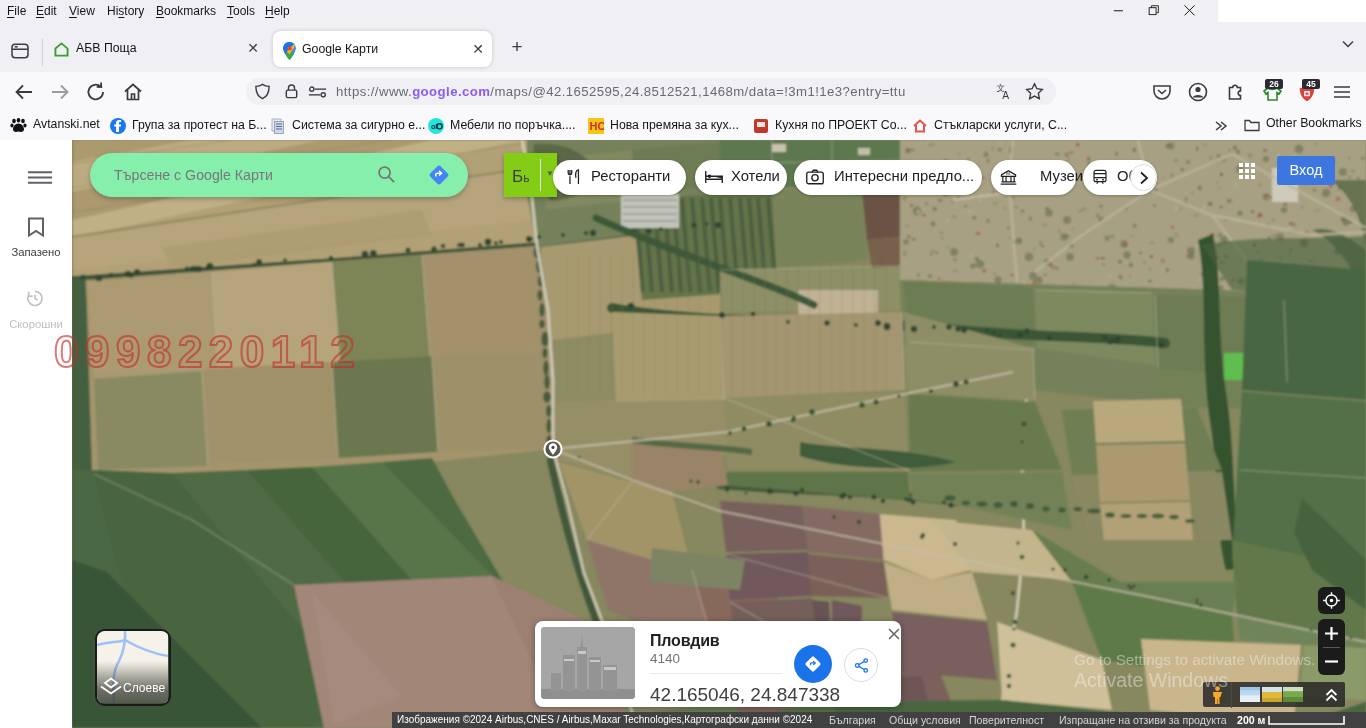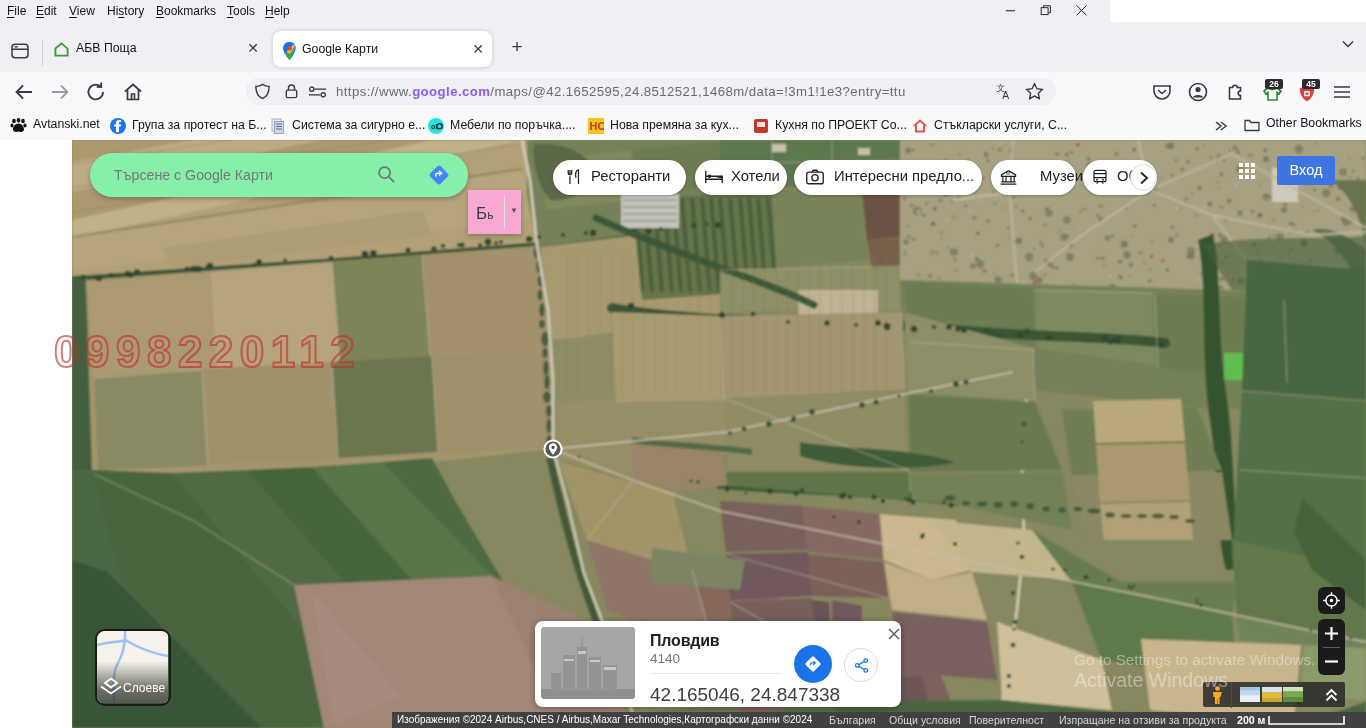--- a/index.html
+++ b/index.html
@@ -1,20 +1,20 @@
 <!DOCTYPE html>
 <html><head>
 <meta charset="utf-8">
 <style>
 * { margin:0; padding:0; box-sizing:border-box; }
 html,body { width:1366px; height:728px; overflow:hidden; font-family:"Liberation Sans", sans-serif; }
 #page { position:relative; width:1366px; height:728px; background:#fff; }
 
 
-#menubar { position:absolute; left:0; top:0; width:1110px; height:22px; background:#f0f0f4; color:#15141a; font-size:12px; }
+#menubar { position:absolute; left:0; top:0; width:1218px; height:22px; background:#f0f0f4; color:#15141a; font-size:12px; }
 #menubar span.mi { position:absolute; top:4px; }
 #menubar u { text-decoration:underline; text-underline-offset:2px; }
 #winctl { position:absolute; top:0; right:0; height:20px; }
 #tabbar { position:absolute; left:0; top:22px; width:1366px; height:50px; background:#f0f0f4; }
 .tabsep { position:absolute; left:42px; top:17px; width:1px; height:27px; background:#cfcfd8; }
 #tab1 { position:absolute; left:46px; top:8px; width:218px; height:36px; border-radius:8px; color:#15141a; font-size:12.3px; }
 #tab1 .tlabel { position:absolute; left:30px; top:11px; }
 #tab2 { position:absolute; left:273px; top:9px; width:219px; height:36px; background:#fff; border-radius:8px; box-shadow:0 0 4px rgba(0,0,0,0.18); font-size:12.3px; color:#15141a; }
 #tab2 .tlabel { position:absolute; left:29px; top:11px; }
 .tclose { position:absolute; top:9px; width:18px; height:18px; font-size:14px; color:#3c3c43; text-align:center; line-height:18px; }
@@ -30,21 +30,21 @@
 .bk .fav { display:inline-block; vertical-align:-3px; margin-right:6px; }
 .bk .lbl { position:relative; top:-2px; }
 
 
 #content { position:absolute; left:0; top:140px; width:1366px; height:588px; overflow:hidden; }
 #mapsvg { position:absolute; left:72px; top:0; }
 #sidebar { position:absolute; left:0; top:0; width:72px; height:588px; background:#fff; box-shadow:1px 0 3px rgba(0,0,0,0.12); }
 #watermark { position:absolute; left:54px; top:187px; font-size:44px; letter-spacing:6.5px; font-weight:bold; color:transparent; -webkit-text-stroke:2px rgba(198,44,40,0.62); white-space:nowrap; }
 #searchbox { position:absolute; left:90px; top:13px; width:378px; height:44px; background:#86efac; border-radius:22px; box-shadow:0 2px 5px rgba(0,0,0,0.25); }
 #searchbox .ph { position:absolute; left:24px; top:14px; font-size:14.2px; color:#77787b; }
-#langbox { position:absolute; left:468px; top:13px; width:53px; height:44px; background:#f9a8d4; box-shadow:0 2px 5px rgba(0,0,0,0.25);margin-top:37px; }
+#langbox { position:absolute; left:504px; top:13px; width:53px; height:44px; background:#84cc16; box-shadow:0 2px 5px rgba(0,0,0,0.25); }
 #chips { position:absolute; left:553px; top:20px; height:35px; }
 .chip { position:absolute; top:0; height:35px; background:#fff; border-radius:18px; box-shadow:0 1px 3px rgba(0,0,0,0.25); font-size:14.8px; color:#202124; white-space:nowrap; }
 .chip .ctext { position:absolute; top:8px; }
 #morechips { position:absolute; left:1130px; top:24px; width:27px; height:27px; background:#fff; border:1px solid #dadce0; border-radius:50%; }
 #gridicon { position:absolute; left:1239px; top:23px; width:16px; height:16px; }
 #vhod { position:absolute; left:1277px; top:16px; width:58px; height:29px; background:#3d76e0; color:#fff; font-size:14.5px; text-align:center; line-height:29px; border-radius:2px; }
 #marker { position:absolute; left:541px; top:297px; }
 #infocard { position:absolute; left:535px; top:481px; width:366px; height:86px; background:#fff; border-radius:8px; box-shadow:0 1px 6px rgba(0,0,0,0.35); }
 #thumb { position:absolute; left:6px; top:6px; width:94px; height:72px; background:#a9a9a9; border-radius:4px; overflow:hidden; }
 #layersbox { position:absolute; left:95px; top:489px; width:76px; height:77px; border:2.5px solid #1a1a1a; border-radius:10px; overflow:hidden; }
@@ -947,20 +947,34 @@
 <circle cx="837" cy="360" r="1.9"></circle>
 <circle cx="834" cy="359" r="1.7"></circle>
 <circle cx="770" cy="356" r="2.6"></circle>
 <circle cx="811" cy="361" r="2.1"></circle>
 <circle cx="872" cy="362" r="1.8"></circle>
 <circle cx="772" cy="355" r="2.4"></circle>
 </g>
 </g>
 </svg>
 
+  <div id="sidebar">
+    <svg style="position:absolute;left:28px;top:31px" width="24" height="13" viewBox="0 0 24 13">
+          <path d="M0 1.2 h24 M0 6.5 h24 M0 11.8 h24" stroke="#5f6368" stroke-width="2"></path>
+        </svg>
+    <svg style="position:absolute;left:27px;top:77px" width="18" height="20" viewBox="0 0 18 20">
+          <path d="M2 1.5 h14 v17 l-7 -4.5 -7 4.5 Z" fill="none" stroke="#5f6368" stroke-width="2"></path>
+        </svg>
+    <div style="position:absolute;left:0;top:106px;width:72px;text-align:center;font-size:11.3px;color:#3c4043;">Запазено</div>
+    <svg style="position:absolute;left:25px;top:148px" width="20" height="20" viewBox="0 0 24 24">
+          <path d="M12 4 a8.5 8.5 0 1 1 -8 5.5 M4.5 4.5 l-0.3 5 5 0.3" fill="none" stroke="#bdc1c6" stroke-width="2"></path>
+          <path d="M12 8 v4.5 l3 2" fill="none" stroke="#bdc1c6" stroke-width="2"></path>
+        </svg>
+    <div style="position:absolute;left:0;top:178px;width:72px;text-align:center;font-size:11.3px;color:#bdc1c6;">Скорошни</div>
+  </div>
 
   <div id="watermark">0998220112</div>
 
   <div id="searchbox">
     <span class="ph">Търсене с Google Карти</span>
     <svg style="position:absolute;left:287px;top:12px" width="19" height="19" viewBox="0 0 20 20">
           <circle cx="8" cy="8" r="5.8" fill="none" stroke="#747578" stroke-width="1.8"></circle>
           <line x1="12.3" y1="12.3" x2="18" y2="18" stroke="#747578" stroke-width="1.8"></line>
         </svg>
     <svg style="position:absolute;left:338px;top:11px" width="22" height="22" viewBox="0 0 24 24">

